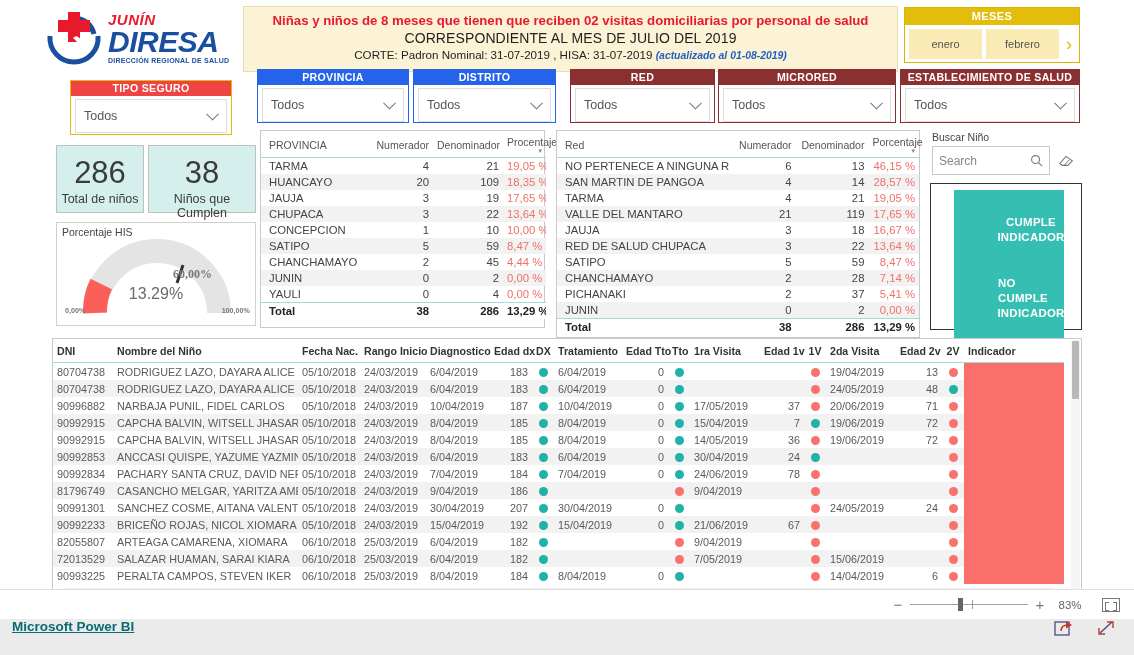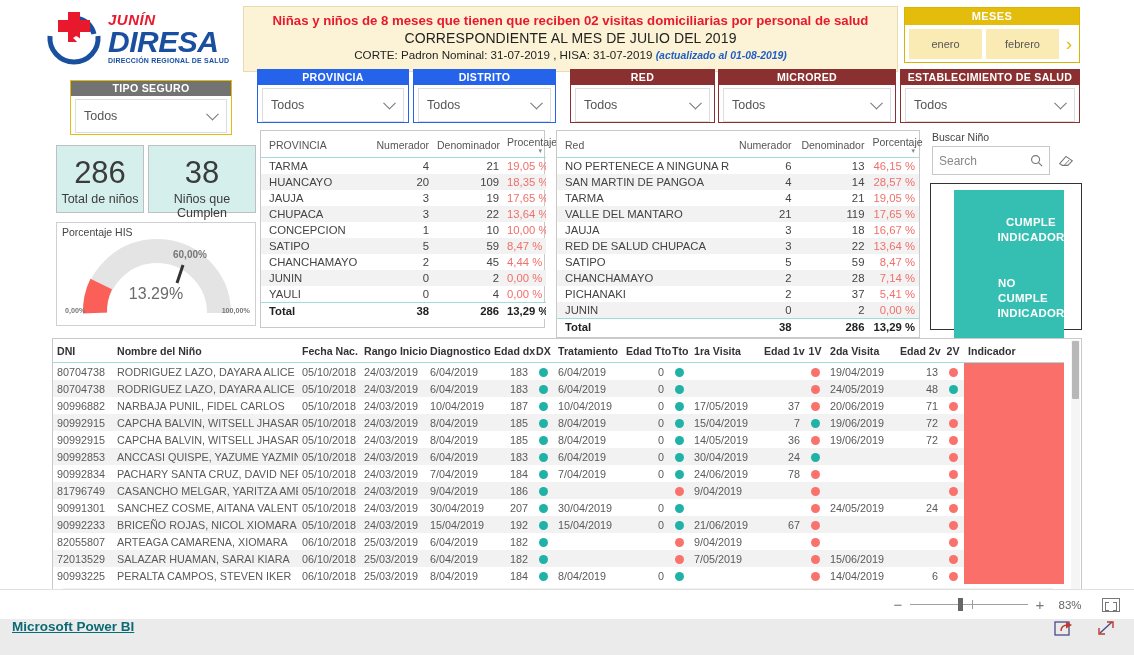--- a/index.html
+++ b/index.html
@@ -100,21 +100,21 @@
   .chev {
     position: absolute; right: 9px; top: 50%; width: 9px; height: 9px;
     border-right: 1.4px solid #777; border-bottom: 1.4px solid #777;
     transform: translateY(-70%) rotate(45deg);
   }
   .blue  { border: 1px solid #2563eb; }
   .blue  > .slicer-head { background: #2563eb; }
   .maroon{ border: 1px solid #8b3030; }
   .maroon> .slicer-head { background: #8b3030; }
   .gold  { border: 1px solid #e3bc0c; }
-  .gold  > .slicer-head { background: #737373; }
+  .gold  > .slicer-head { background: #ef4444; }
 
   
   .kpi {
     position: absolute; background: #d5f0ec; border: 1px solid #bfbfbf;
     text-align: center; padding-top: 9px;
   }
   .kpi-num { font-size: 31px; color: #3b3b3b; line-height: 36px; }
   .kpi-lab { font-size: 12.5px; color: #3b3b3b; margin-top: 1px; }
 
   
@@ -345,21 +345,21 @@
     <div class="gauge-card">
       <div class="gauge-title">Porcentaje HIS</div>
       <svg class="gauge-svg" width="176" height="80" viewBox="0 0 176 80">
         <path d="M26 76 A62 62 0 0 1 150 76" fill="none" stroke="#e4e4e4" stroke-width="24"></path>
         <path d="M26 76 A62 62 0 0 1 32.2 46.9" fill="none" stroke="#fb6058" stroke-width="24"></path>
         <line x1="114" y1="28" x2="108" y2="46" stroke="#333" stroke-width="3"></line>
       </svg>
       <div class="gauge-val">13.29%</div>
       <div class="gauge-t" style="left:8px; top:83px;">0,00%</div>
       <div class="gauge-t" style="right:5px; top:83px;">100,00%</div>
-      <div class="gauge-t" style="left:116px; top:26px; font-size:10px;">60,00%</div>
+      <div class="gauge-t" style="left:116px; top:44px; font-size:12px;font-family:Liberation Serif, serif;">60,00%</div>
     </div>
 
     <div class="matrix" style="left:260px; top:130px; width:285px; height:198px;">
       <table class="mx">
         <colgroup>
             <col style="width:110px">
             <col style="width:62px">
             <col style="width:70px">
             <col style="width:43px">
           </colgroup>

